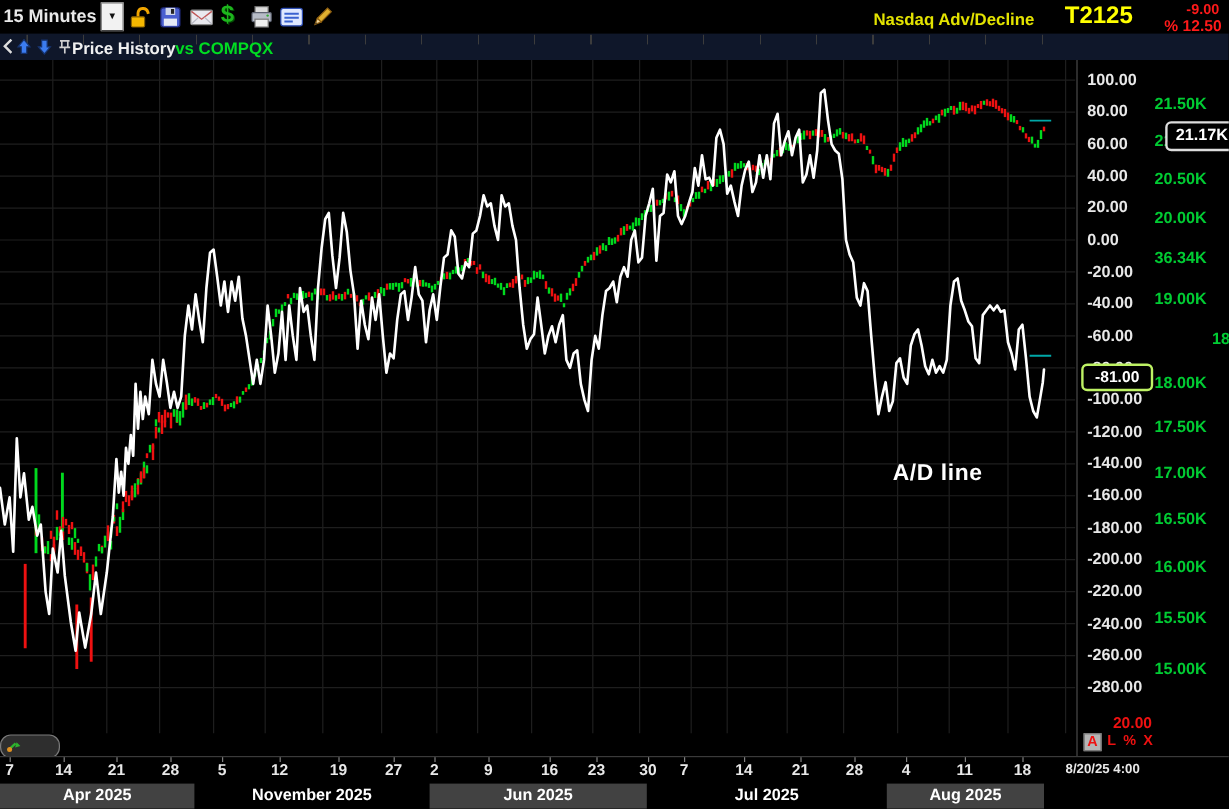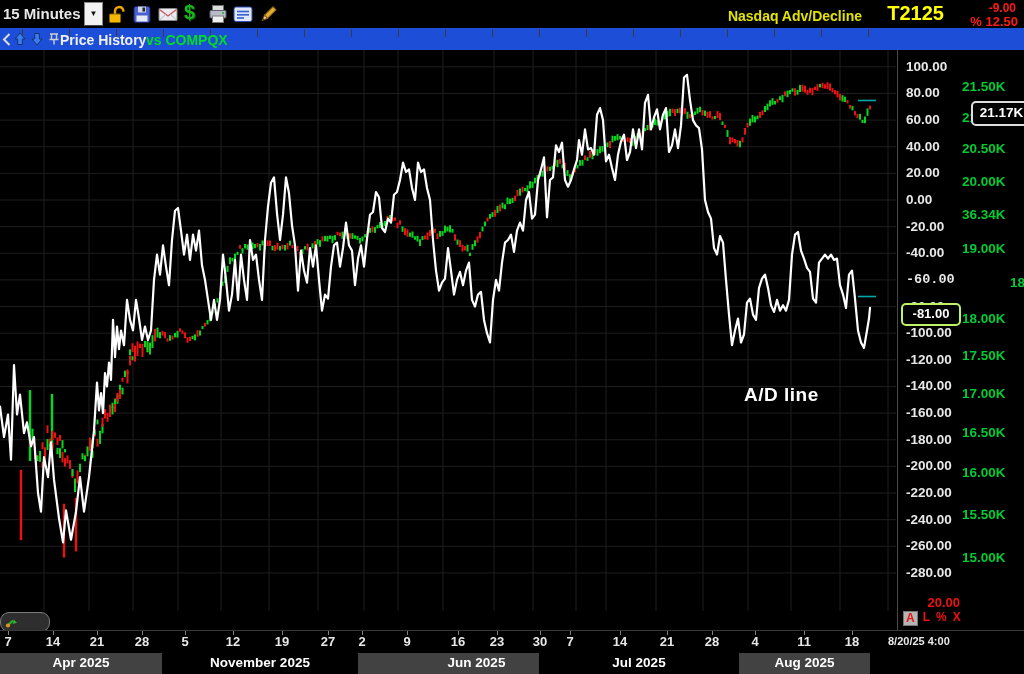--- a/index.html
+++ b/index.html
@@ -15,21 +15,21 @@
   #tfDrop{left:84px;top:2px;width:17px;height:22px;background:#f2f2f2;
     border:1px solid #888;border-bottom-color:#444;text-align:center;line-height:22px;
     font-size:8px;color:#111;cursor:pointer;}
   .ticon{top:4px;width:20px;height:21px;}
   
   #quoteTitle{top:8px;right:162px;color:#e3e300;font-size:14px;}
   #quoteSym{top:2px;right:80px;color:#ffff00;font-size:20px;}
   #quoteChg{top:1px;right:8px;color:#ff1a1a;font-size:12px;text-align:right;}
   #quotePct{top:14px;right:6px;color:#ff1a1a;font-size:13px;text-align:right;}
   
-  #hdr{left:0;top:28px;width:1024px;height:22px;background:#1d4ed8;z-index:6;}
+  #hdr{left:0;top:28px;width:1024px;height:22px;background:#0f172a;z-index:6;}
   #ruler{left:22px;top:1px;height:8px;width:868px;
     background:repeating-linear-gradient(to right,#3c3c3c 0 1px,transparent 1px 47px);}
   #navChevron{left:2px;top:4px;}
   #navUp{left:13px;top:4px;}
   #navDown{left:30px;top:4px;}
   #navPin{left:48px;top:4px;}
   #indLabel{left:60px;top:4px;color:#f0f0f0;font-size:14px;}
   #cmpLabel{left:146px;top:4px;color:#00dd22;font-size:14px;}
   
   #plot{left:0;top:0;z-index:1;}
@@ -480,21 +480,21 @@
   </svg>
 <div id="overlay" class="abs">
     <div class="axw" style="top: 58.8px;">100.00</div>
     <div class="axw" style="top: 85.44px;">80.00</div>
     <div class="axw" style="top: 112.08px;">60.00</div>
     <div class="axw" style="top: 138.72px;">40.00</div>
     <div class="axw" style="top: 165.36px;">20.00</div>
     <div class="axw" style="top: 192px;">0.00</div>
     <div class="axw" style="top: 218.64px;">-20.00</div>
     <div class="axw" style="top: 245.28px;">-40.00</div>
-    <div class="axw" style="top: 271.92px; font-family: Liberation Mono, monospace;">-60.00</div>
+    <div class="axw" style="top: 271.92px;">-60.00</div>
     <div class="axw" style="top: 298.56px;">-80.00</div>
     <div class="axw" style="top: 325.2px;">-100.00</div>
     <div class="axw" style="top: 351.84px;">-120.00</div>
     <div class="axw" style="top: 378.48px;">-140.00</div>
     <div class="axw" style="top: 405.12px;">-160.00</div>
     <div class="axw" style="top: 431.76px;">-180.00</div>
     <div class="axw" style="top: 458.4px;">-200.00</div>
     <div class="axw" style="top: 485.04px;">-220.00</div>
     <div class="axw" style="top: 511.68px;">-240.00</div>
     <div class="axw" style="top: 538.32px;">-260.00</div>
@@ -660,17 +660,17 @@
     <div class="dtick" style="left: 804px;">11</div>
     <div class="dmark" style="left: 852px;"></div>
     <div class="dtick" style="left: 852px;">18</div>
     <div id="endDate" style="left: 872px; margin-left: 16px;">8/20/25 4:00</div>
   </div>
 <div id="monthRow" class="abs">
     <div class="mband" style="left: 0px; width: 162px;"> </div>
     <div class="mlabel" style="left: 81px;">Apr 2025</div>
     <div class="mlabel" style="left: 260px;">November 2025</div>
     <div class="mband" style="left: 358px; width: 181px;"> </div>
-    <div class="mlabel" style="left: 448.5px; margin-left: 28px;">Jun 2025</div>
+    <div class="mlabel" style="left: 448.5px;">Jun 2025</div>
     <div class="mlabel" style="left: 639px;">Jul 2025</div>
     <div class="mband" style="left: 739px; width: 131px;"> </div>
     <div class="mlabel" style="left: 804.5px;">Aug 2025</div>
   </div>
 
 </body></html>

